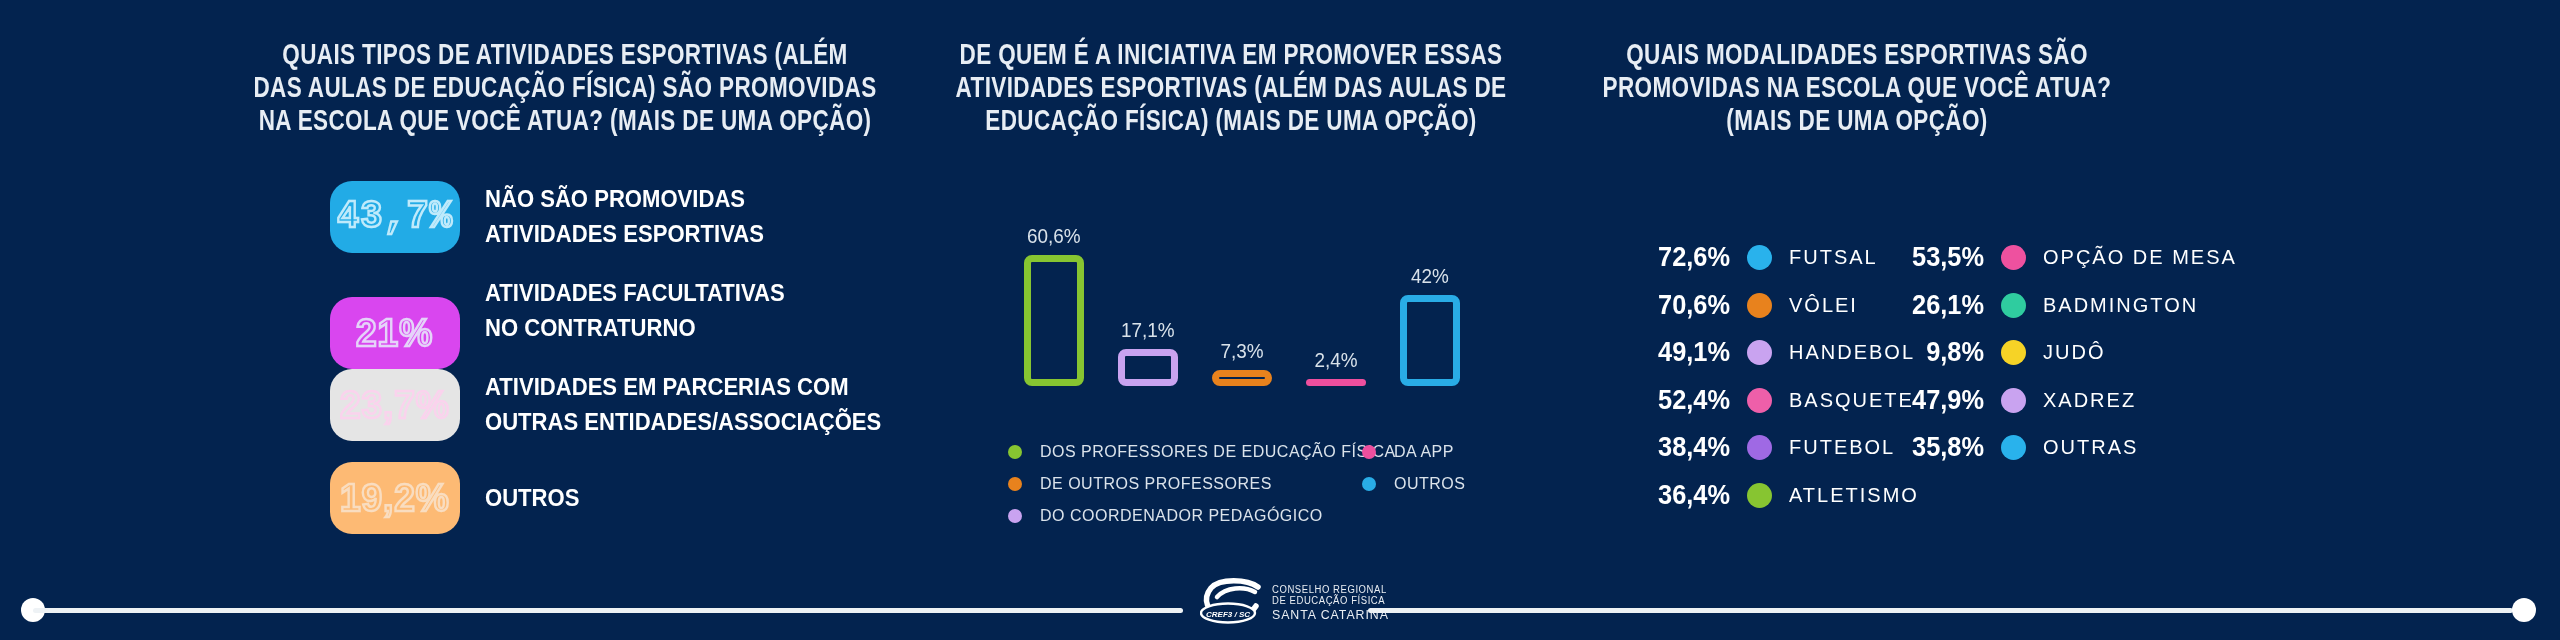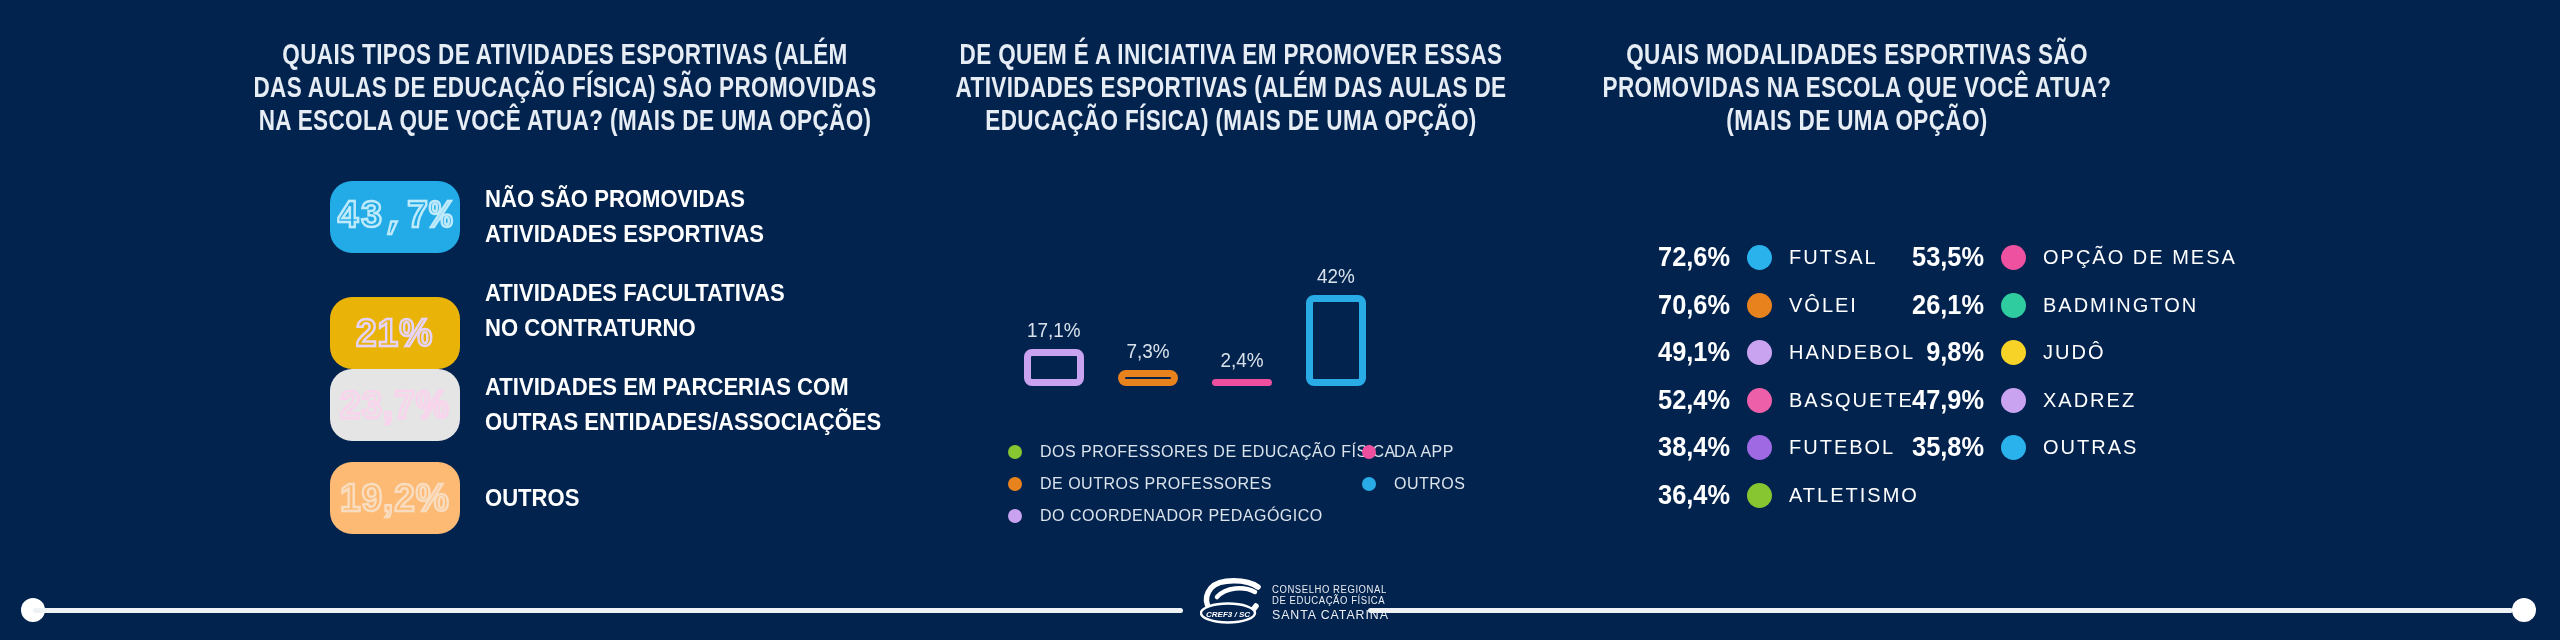--- a/index.html
+++ b/index.html
@@ -62,21 +62,21 @@
     <div class="badge" style="background-color: rgb(34, 171, 230); font-family: Liberation Mono, monospace;">
       <span class="badge-value" style="-webkit-text-stroke-color: rgb(191, 234, 251);">43,7%</span>
     </div>
     <div class="badge-label">
       <div>NÃO SÃO PROMOVIDAS</div>
       <div>ATIVIDADES ESPORTIVAS</div>
     </div>
   </div>
 
   <div class="badge-row" style="top:275px">
-    <div class="badge" style="background-color: #eab308; margin-top: 44px;">
+    <div class="badge" style="background-color: #d946ef; margin-top: 44px;">
       <span class="badge-value" style="-webkit-text-stroke-color: rgb(229, 211, 249);">21%</span>
     </div>
     <div class="badge-label">
       <div>ATIVIDADES FACULTATIVAS</div>
       <div>NO CONTRATURNO</div>
     </div>
   </div>
 
   <div class="badge-row" style="top:369px">
     <div class="badge" style="background-color: #e5e5e5; text-align: right;">
@@ -95,20 +95,24 @@
     <div class="badge-label">
       <div>OUTROS</div>
     </div>
   </div>
 
   <div class="tl" style="left:1231px;top:37px">DE QUEM É A INICIATIVA EM PROMOVER ESSAS</div>
   <div class="tl" style="left:1231px;top:70px">ATIVIDADES ESPORTIVAS (ALÉM DAS AULAS DE</div>
   <div class="tl" style="left:1231px;top:103px">EDUCAÇÃO FÍSICA) (MAIS DE UMA OPÇÃO)</div>
 
   <div class="chart">
+    <div class="bar-group">
+      <span class="bar-pct">60,6%</span>
+      <div class="bar" style="height: 131px; border: 7px solid rgb(135, 197, 49); border-radius: 8px;"></div>
+    </div>
     <div class="bar-group">
       <span class="bar-pct">17,1%</span>
       <div class="bar" style="height: 37px; border: 7px solid rgb(201, 163, 240); border-radius: 8px;"></div>
     </div>
     <div class="bar-group">
       <span class="bar-pct">7,3%</span>
       <div class="bar" style="height: 16px; border: 7px solid rgb(232, 130, 29); border-radius: 8px;"></div>
     </div>
     <div class="bar-group">
       <span class="bar-pct">2,4%</span>

